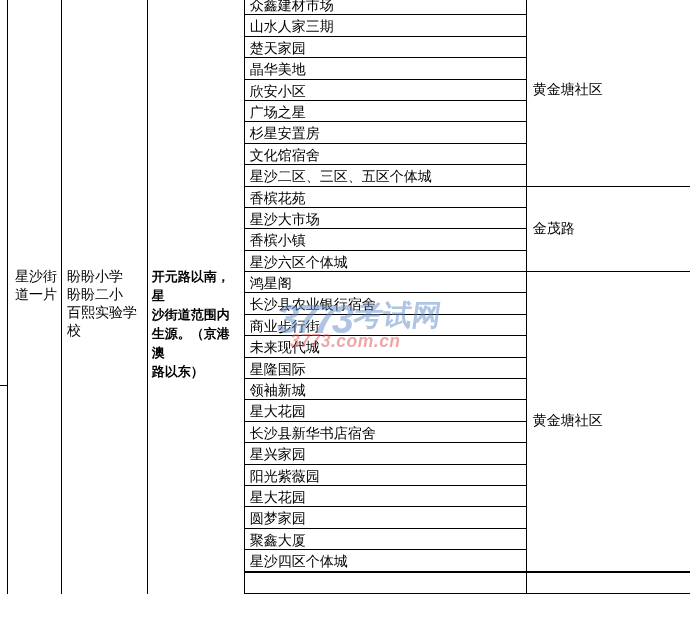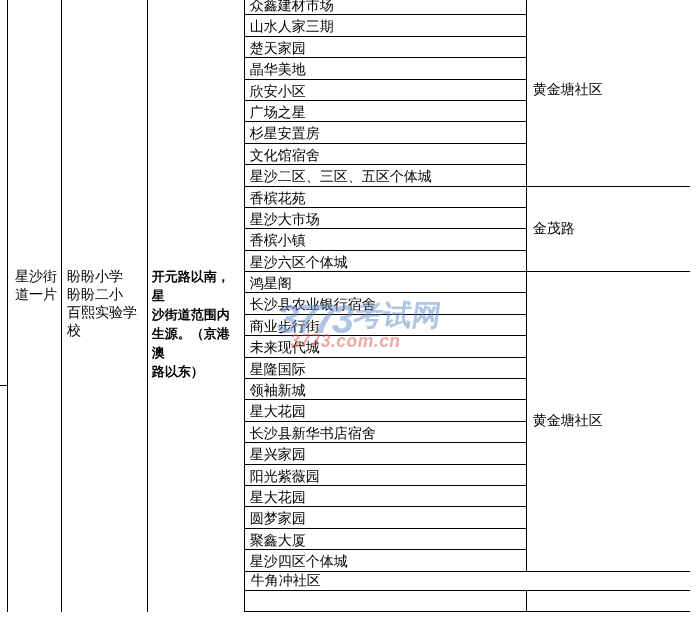--- a/index.html
+++ b/index.html
@@ -113,21 +113,20 @@
           <div class="row">阳光紫薇园</div>
           <div class="row">星大花园</div>
           <div class="row">圆梦家园</div>
           <div class="row">聚鑫大厦</div>
           <div class="row">星沙四区个体城</div>
         </div>
         <div class="community">黄金塘社区</div>
       </div>
 
       <div class="section">
-        <div class="community">牛角冲社区</div>
       </div>
 
       <div class="section">
         <div class="places">
           <div class="row"></div>
         </div>
         <div class="community"></div>
       </div>
 
     </div>

